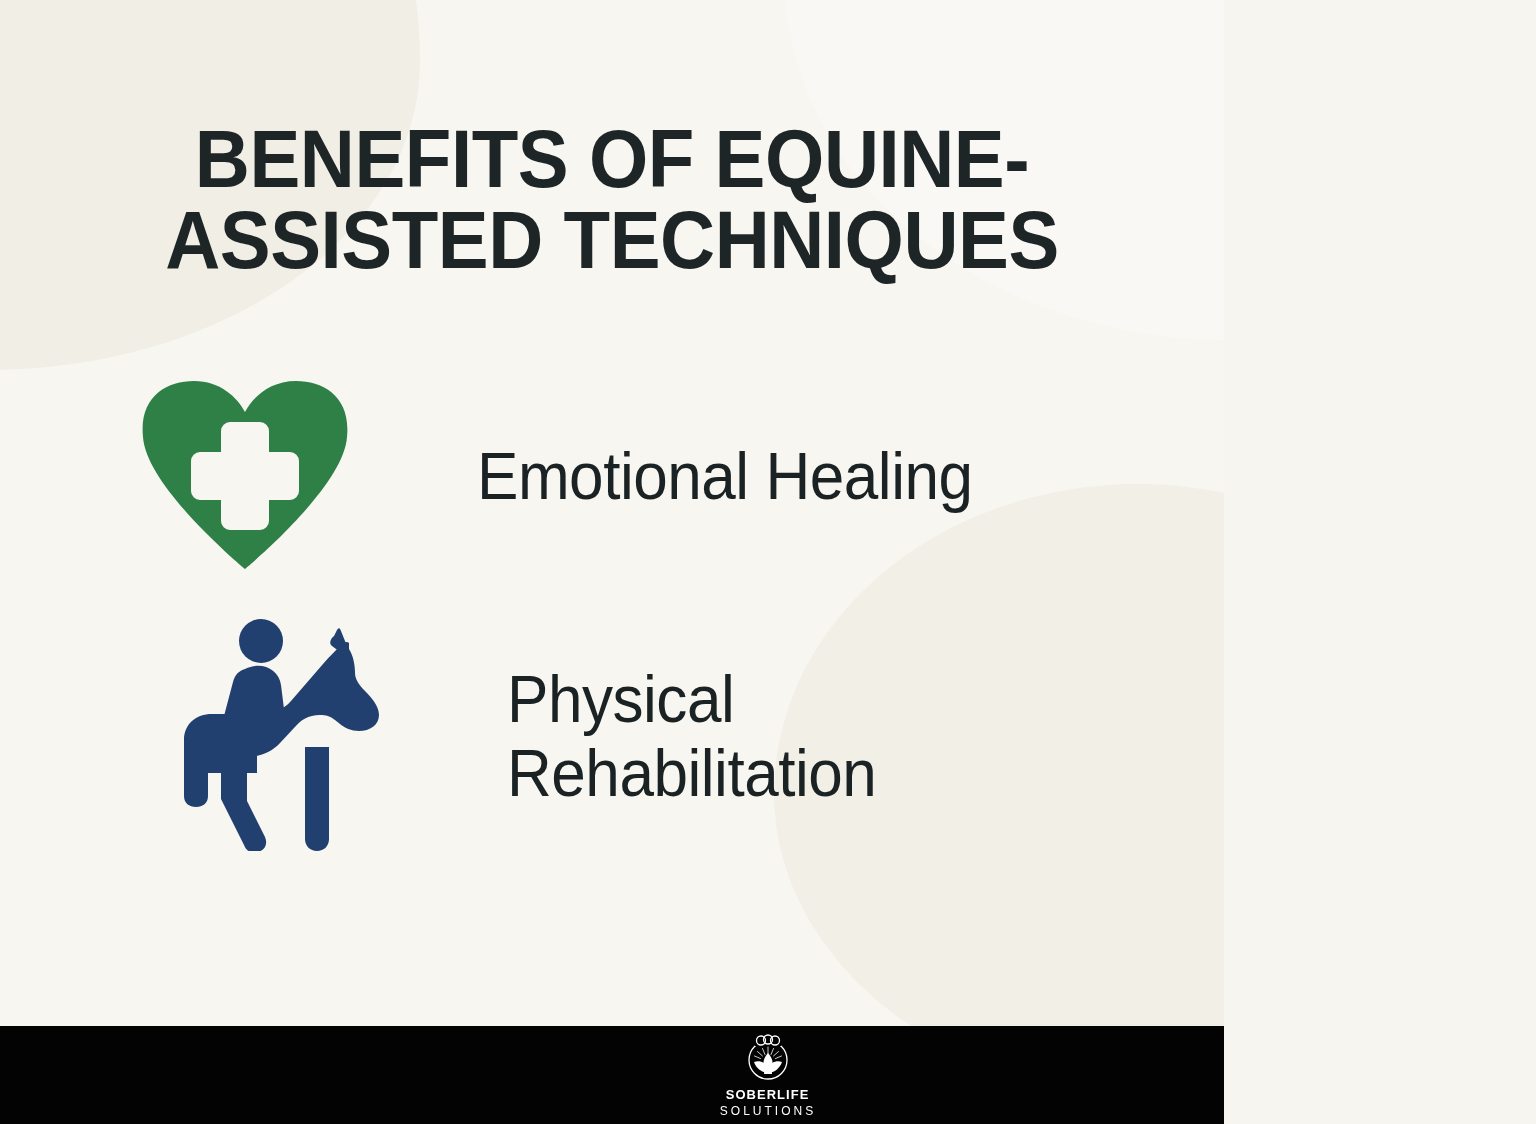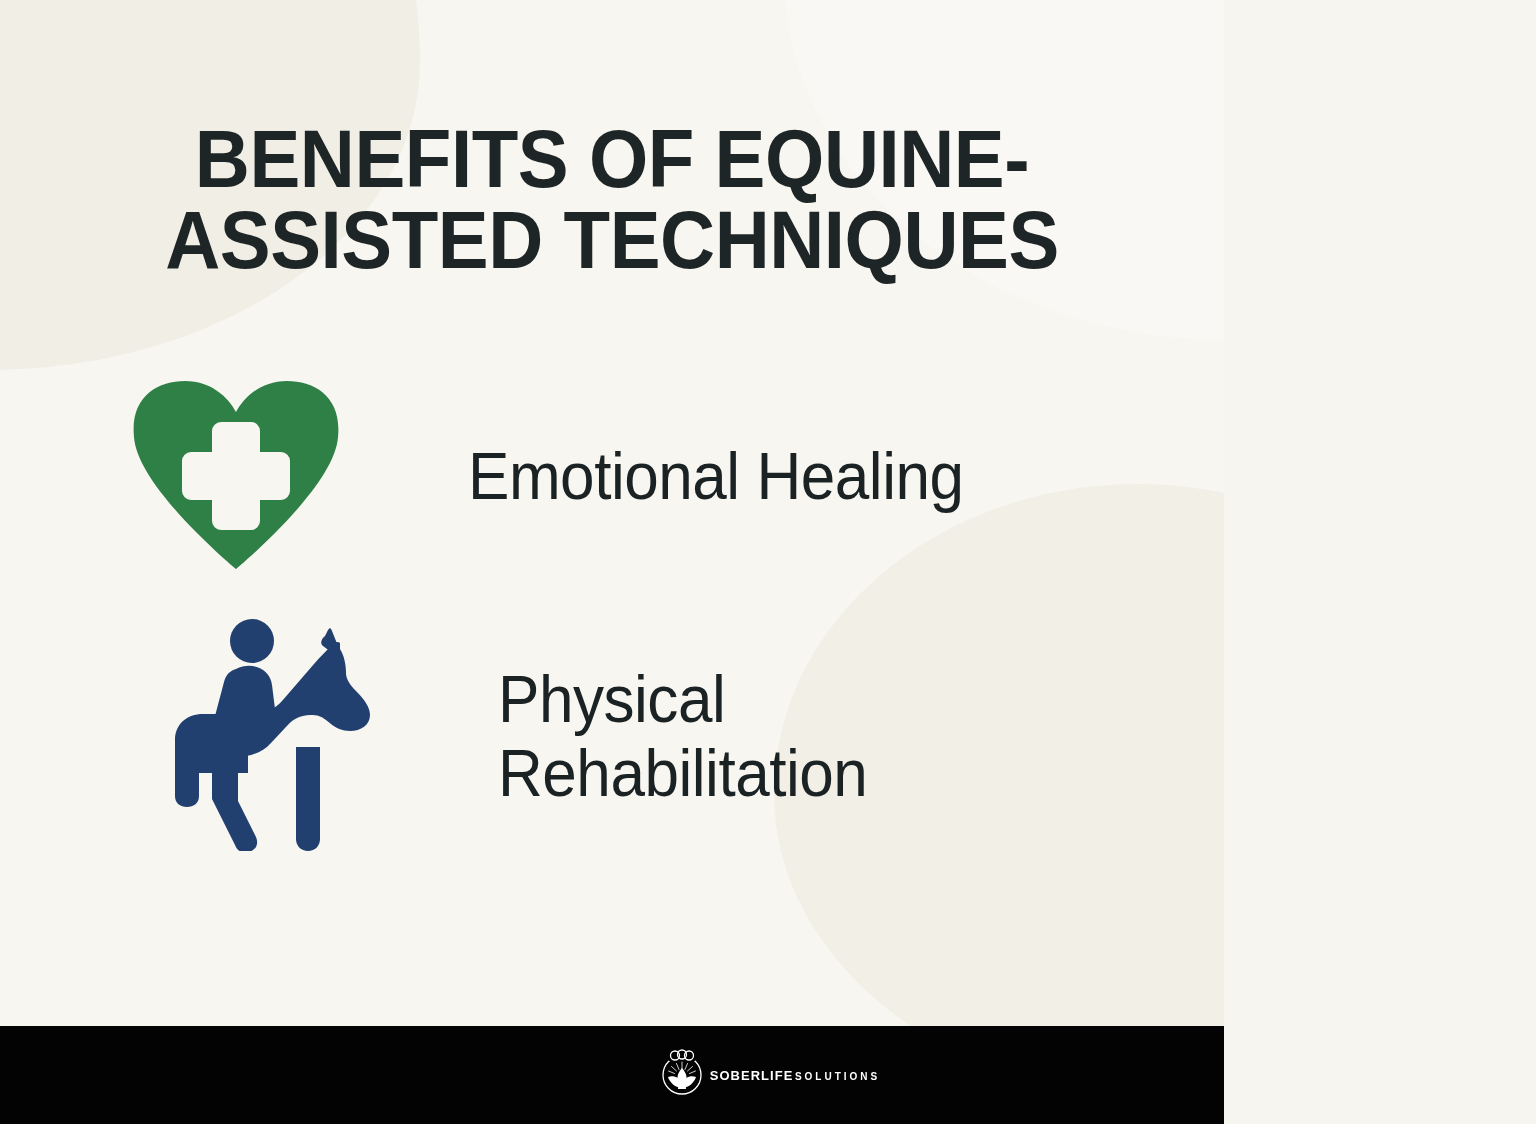--- a/index.html
+++ b/index.html
@@ -73,21 +73,21 @@
     letter-spacing:-0.5px;
     transform:scaleX(0.93);
     transform-origin:50% 50%;
     white-space:pre-line;
   }
 
   
   #benefits {
     position:absolute;
     top:372px;
-    left:0;
+    left:9px;
     width:100%;
   }
 
   .benefit {
     display:flex;
     align-items:center;
     width:100%;
   }
 
   .benefit-icon-wrap {
@@ -119,40 +119,40 @@
   
   #footer {
     position:absolute;
     left:0;
     bottom:0;
     width:1536px;
     height:98px;
     background:#030303;
     z-index:3;
     display:flex;
-    flex-direction:row;
+    flex-direction:column;
     align-items:center;
     justify-content:center;
   }
   #logo-mark { display:block; }
   #logo-wordmark {
     color:#FFFFFF;
     font-family:"Liberation Sans", sans-serif;
     font-weight:bold;
     font-size:13.5px;
     letter-spacing:1.1px;
     line-height:1;
     margin-top:1px;
     transform:scaleX(0.96);
   }
   #logo-subwordmark {
     color:#FFFFFF;
     font-family:"Liberation Sans", sans-serif;
-    font-weight:bold;
-    font-size:10px;
+    font-weight:normal;
+    font-size:12px;
     letter-spacing:3.0px;
     line-height:1;
     margin-top:4px;
   }
 </style>
 </head>
 <body>
 
 <div id="slide">
 

